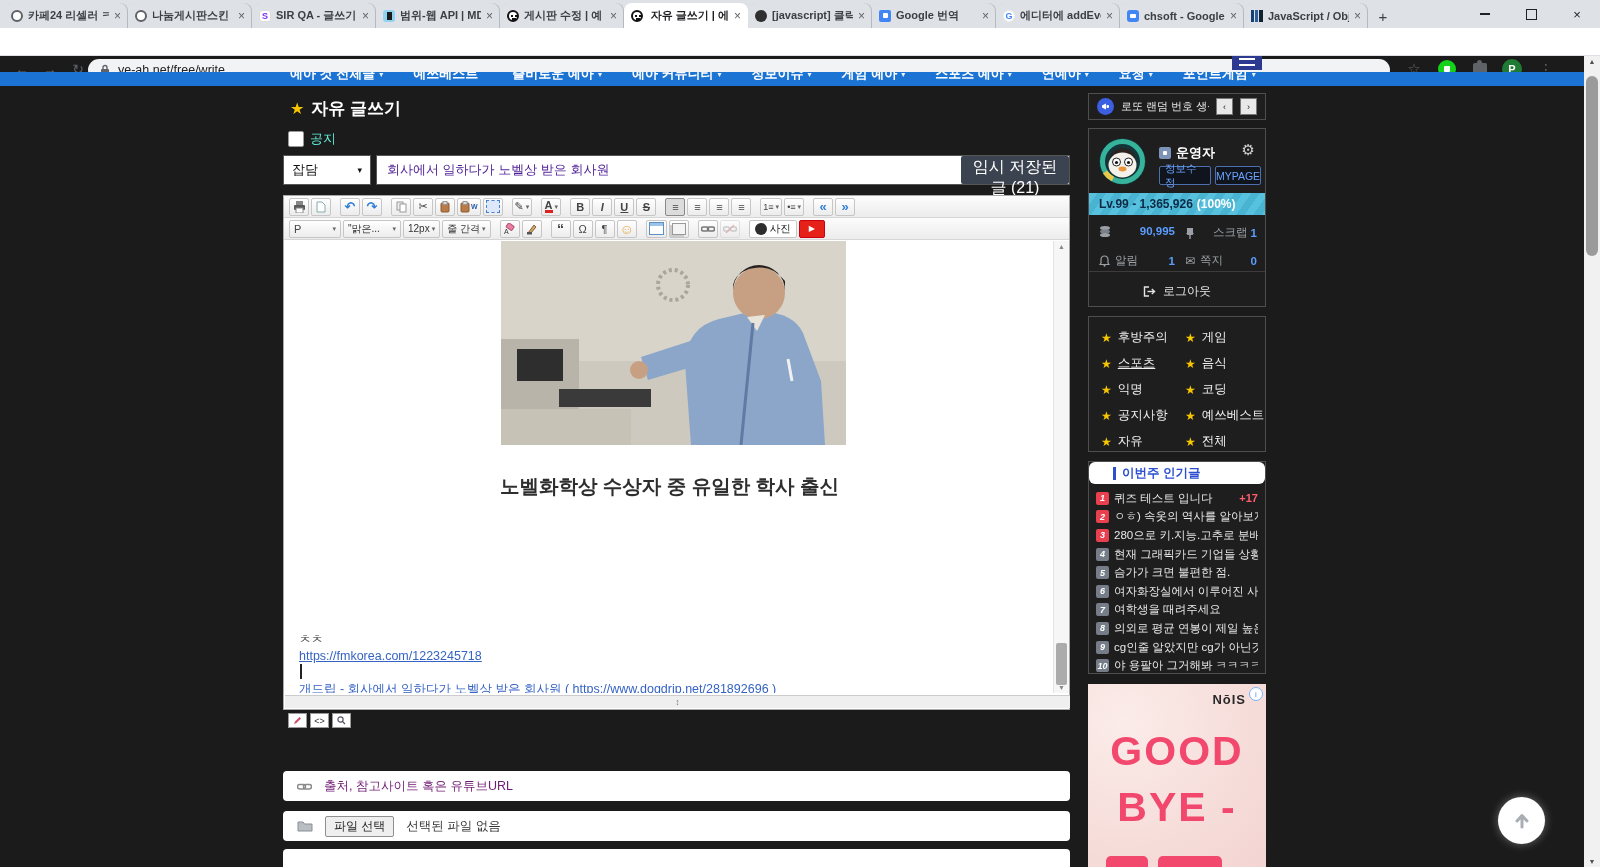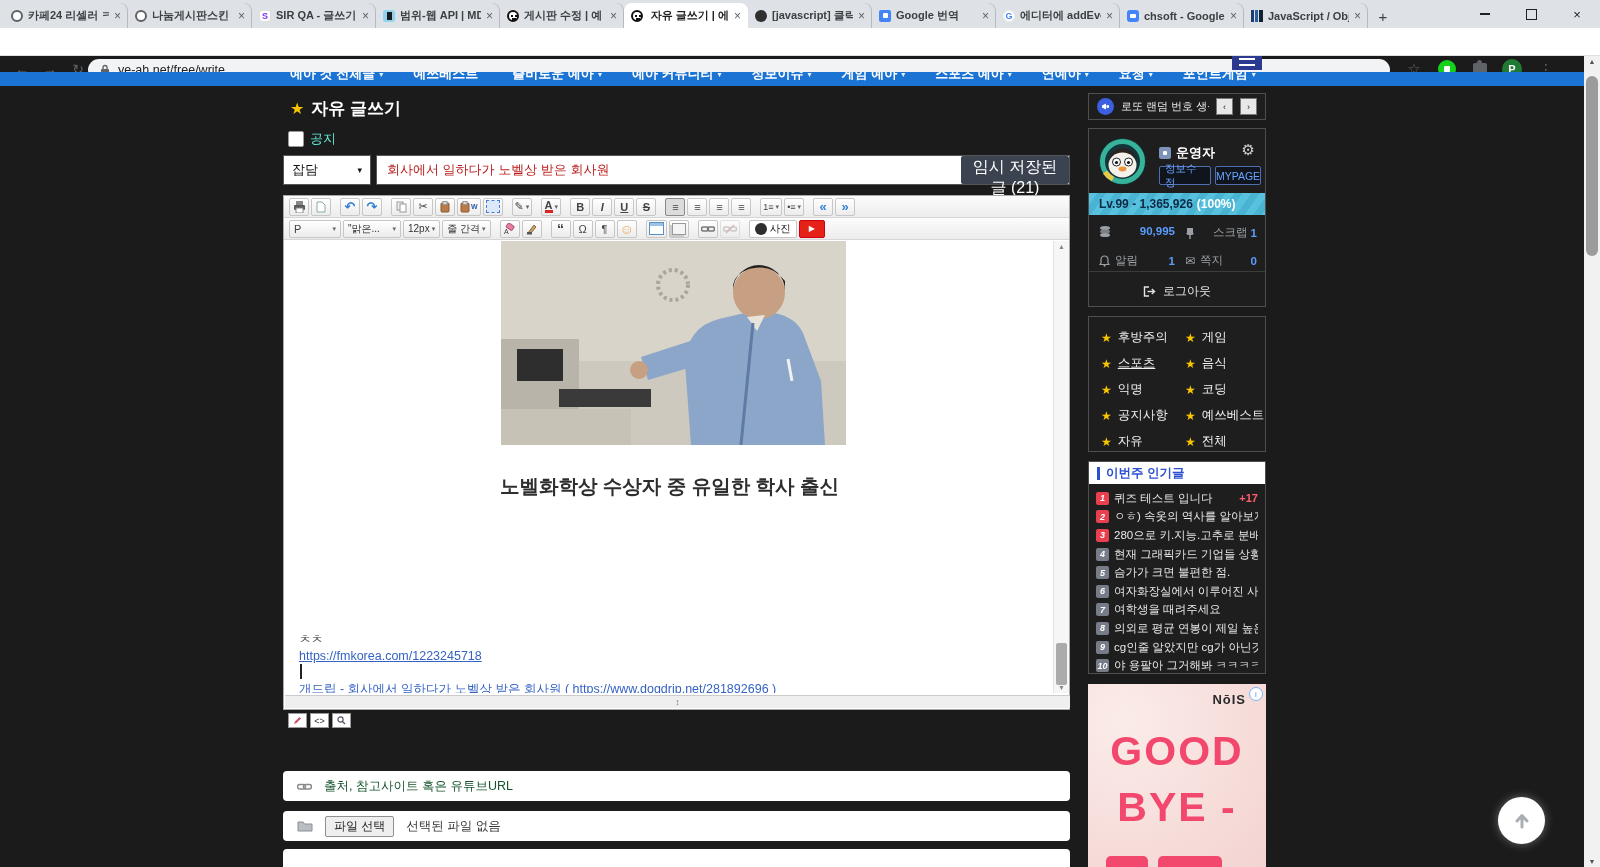--- a/index.html
+++ b/index.html
@@ -43,21 +43,21 @@
   .nav-item i{font-style:normal;font-size:8px;opacity:.9;}
   #hamb{left:1232px;top:56px;width:30px;height:14px;background:#2b3990;overflow:hidden;}
   #hamb::after{content:"";position:absolute;left:7px;top:2px;width:16px;height:14px;background:repeating-linear-gradient(#fff 0 2px,transparent 2px 6px);}
   
   #ptitle{left:290px;top:97px;display:flex;align-items:center;gap:7px;color:#fff;font-size:17px;font-weight:bold;}
   #ptitle .st{color:#f7c600;font-size:16px;}
   #noticerow{left:288px;top:130px;display:flex;align-items:center;gap:6px;font-size:13px;color:#5eead4;}
   .cb{width:14px;height:14px;background:#fff;border:1px solid #9a9a9a;border-radius:2px;}
   #catsel{left:283px;top:155px;width:88px;height:30px;background:#fff;border:1px solid #555;box-sizing:border-box;display:flex;align-items:center;justify-content:space-between;padding:0 8px;font-size:13px;color:#111;}
   #catsel i{font-style:normal;font-size:9px;}
-  #titleinput{left:376px;top:155px;width:694px;height:30px;background:#fff;border:1px solid #555;box-sizing:border-box;font-size:13px;color:#b91c1c;padding:0 10px;font-family:inherit;}
+  #titleinput{left:376px;top:155px;width:694px;height:30px;background:#fff;border:1px solid #555;box-sizing:border-box;font-size:13px;color:#4c1d95;padding:0 10px;font-family:inherit;}
   #draftbtn{left:961px;top:156px;width:108px;height:28px;background:#3c4350;color:#fff;border:none;font-size:16px;border-radius:2px;font-family:inherit;}
   
   #editor{left:283px;top:195px;width:787px;height:515px;border:1px solid #a9a9a9;background:#fff;box-sizing:border-box;}
   .tbrow{display:flex;align-items:center;height:22px;padding:0 3px;background:linear-gradient(#fcfcfc,#ececec);border-bottom:1px solid #d6d6d6;box-sizing:border-box;}
   .tb{display:inline-flex;align-items:center;justify-content:center;min-width:20px;height:18px;margin-left:2px;background:linear-gradient(#fff,#ececec);border:1px solid #c6c6c6;border-radius:2px;font-size:11px;color:#444;box-sizing:border-box;padding:0 2px;}
   .tb.gap{margin-left:9px;}
   .tb.active{background:#dcdcdc;border-color:#8a8a8a;}
   .tb .drop{font-size:7px;color:#666;margin-left:2px;font-style:normal;}
   .tb.blue{color:#2f7fd6;font-weight:bold;font-size:13px;}
   .tb .bI{font-style:italic;font-weight:bold;}
@@ -82,21 +82,21 @@
   #resizestrip{position:absolute;left:1px;bottom:1px;width:785px;height:13px;background:#efefef;border-top:1px solid #ccc;box-sizing:border-box;text-align:center;font-size:9px;color:#777;line-height:12px;}
   #photo{position:absolute;left:216px;top:0;width:345px;height:204px;}
   #heading{position:absolute;left:0;top:232px;width:100%;text-align:center;font-size:19.5px;font-weight:bold;color:#2e2e2e;line-height:27px;}
   #note{position:absolute;left:14px;top:390px;font-size:12px;color:#333;}
   .edlink{position:absolute;left:14px;font-size:12.5px;color:#3563c4;text-decoration:underline;}
   #cursor{position:absolute;left:15px;top:423px;width:1.5px;height:15px;background:#222;}
   #modebtns{left:288px;top:713px;display:flex;gap:3px;}
   .modeb{width:19px;height:15px;background:#fff;border:1px solid #9a9a9a;display:flex;align-items:center;justify-content:center;font-size:9px;color:#333;box-sizing:border-box;}
   
   .field{left:283px;width:787px;height:30px;background:#fff;border-radius:4px;display:flex;align-items:center;gap:12px;padding:0 14px;box-sizing:border-box;font-size:12.5px;color:#333;}
-  .field .ph{color:#14532d;}
+  .field .ph{color:#701a75;}
   #filebtn{background:#efefef;border:1px solid #8f8f8f;border-radius:2px;font-size:12px;color:#222;height:21px;padding:0 8px;font-family:inherit;}
   #sliver{left:283px;top:849px;width:787px;height:18px;background:#fff;border-radius:4px 4px 0 0;}
   
   .sbox{left:1088px;width:178px;background:#1e1e1e;border:1px solid #4e4e4e;box-sizing:border-box;}
   #banner{top:93px;height:27px;display:flex;align-items:center;gap:7px;padding:0 8px;color:#e8e8e8;font-size:11px;}
   #banner .mega{width:17px;height:17px;border-radius:50%;background:#3b5fe0;flex:none;display:flex;align-items:center;justify-content:center;}
   #banner .txt{flex:1;white-space:nowrap;overflow:hidden;}
   .bnav{width:15px;height:15px;background:#e8e8e8;border:1px solid #777;color:#222;font-size:9px;display:flex;align-items:center;justify-content:center;flex:none;}
   #profile{top:128px;height:179px;}
   #pavatar{position:absolute;left:10px;top:9px;width:47px;height:47px;border-radius:50%;overflow:hidden;}
@@ -109,21 +109,21 @@
   #levelbar .pct{color:#fff;}
   .stat{position:absolute;display:flex;align-items:center;font-size:11.5px;color:#9aa0a6;}
   .stat .val{color:#5b9dff;font-weight:bold;}
   #pdivider{position:absolute;left:0;top:142px;width:176px;border-top:1px solid #3c3c3c;}
   #logout{position:absolute;left:0;top:150px;width:176px;height:24px;display:flex;align-items:center;justify-content:center;gap:7px;color:#e4e4e4;font-size:12px;}
   #cats{top:316px;height:136px;padding:10px 0 0 12px;}
   .catitem{position:absolute;display:flex;align-items:center;gap:6px;font-size:12.5px;color:#f0f0f0;}
   .catitem .st{color:#f7c600;font-size:12px;}
   .catitem.ul span.cl{text-decoration:underline;}
   #popular{top:461px;height:213px;}
-  #pophead{height:22px;background:#fff;display:flex;align-items:center;padding-left:8px;color:#2b4fd0;font-weight:bold;font-size:12.5px;}
+  #pophead{height:22px;background:#fff;display:flex;align-items:center;padding-left:24px;color:#2b4fd0;font-weight:bold;font-size:12.5px;border-radius:6px;}
   #pophead::before{content:"";width:3px;height:13px;background:#2b4fd0;margin-right:6px;}
   #poplist{padding:5px 7px 0 7px;}
   .prow{display:flex;align-items:center;gap:5px;height:18.6px;}
   .badge{width:13px;height:13px;border-radius:2px;background:#767d88;color:#fff;font-size:9px;font-weight:bold;display:flex;align-items:center;justify-content:center;flex:none;}
   .prow:nth-child(-n+3) .badge{background:#e8404f;}
   .prow .t{flex:1;font-size:11.5px;color:#e8e8e8;white-space:nowrap;overflow:hidden;}
   .prow .plus{color:#ff5e6c;font-size:11px;font-weight:bold;font-style:normal;}
   #ad{top:684px;height:183px;border:none;background:radial-gradient(circle at 20% 20%,#fbece9,#f6ddda 60%,#f3d4d2);overflow:hidden;}
   #adbrand{position:absolute;right:20px;top:8px;color:#2a2a2a;font-weight:bold;font-size:13px;letter-spacing:1px;}
   #adinfo{position:absolute;right:3px;top:3px;width:12px;height:12px;border:1px solid #7ab3f5;border-radius:50%;color:#5493ef;font-size:8px;display:flex;align-items:center;justify-content:center;background:#fff;}

